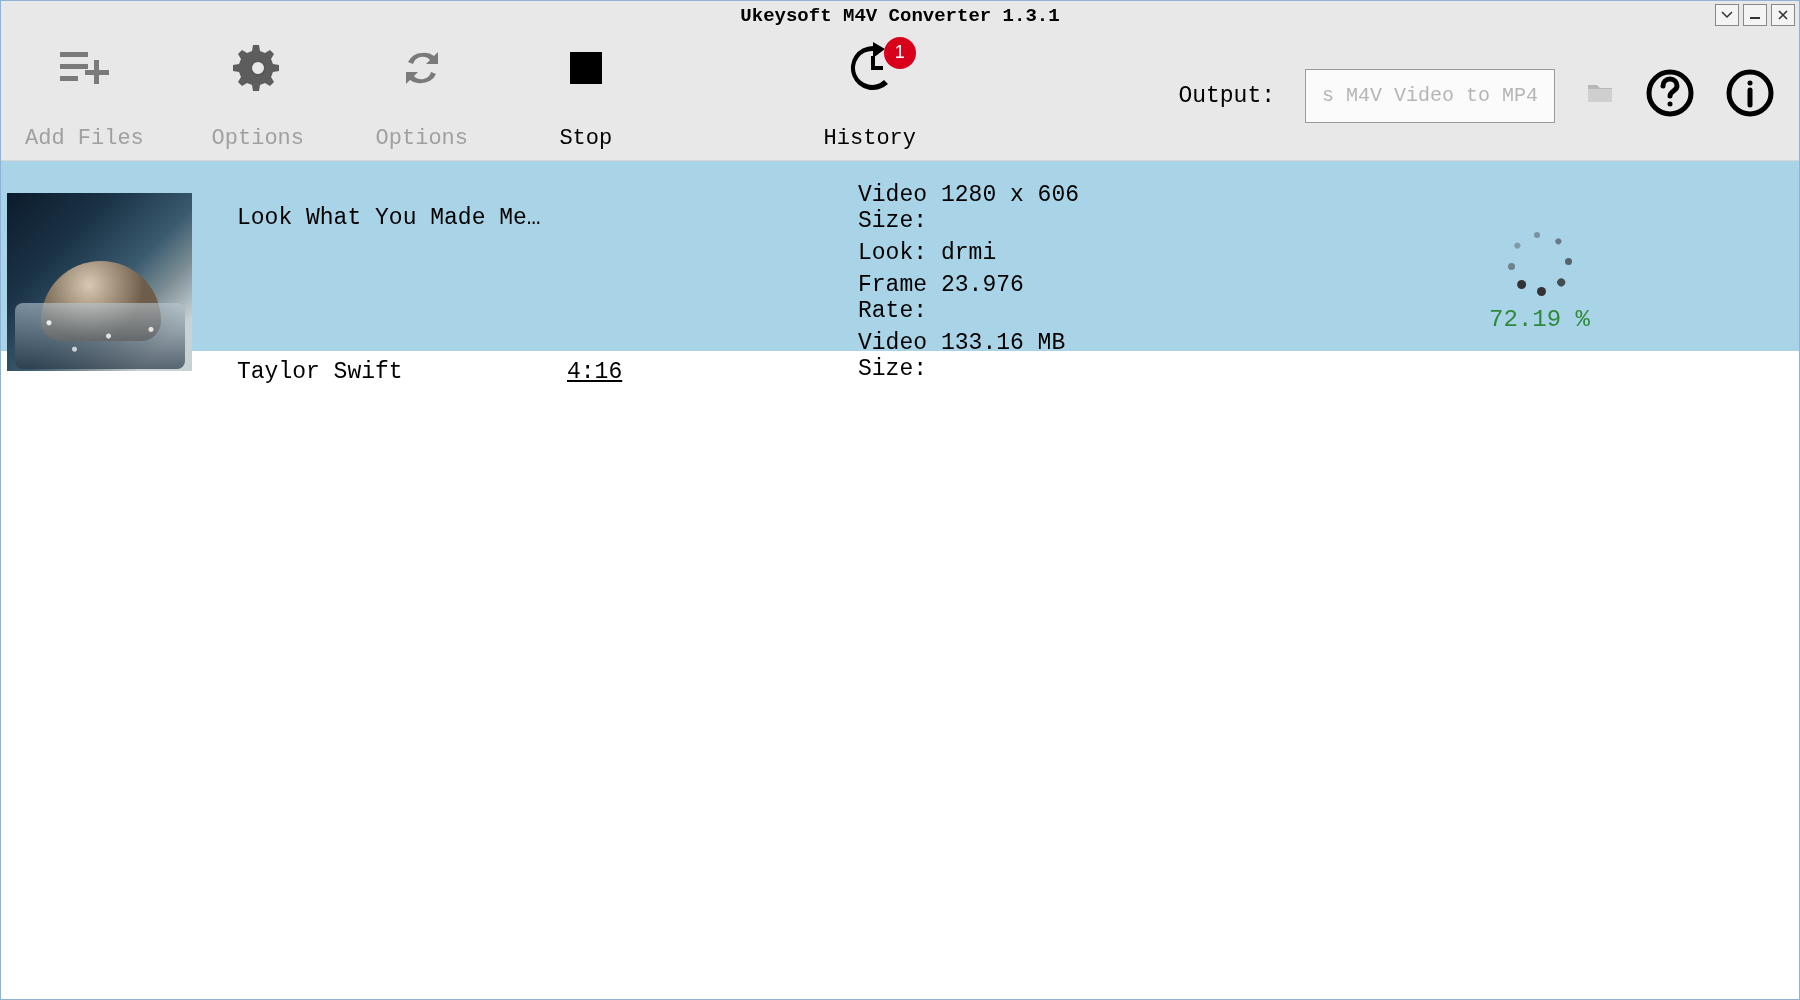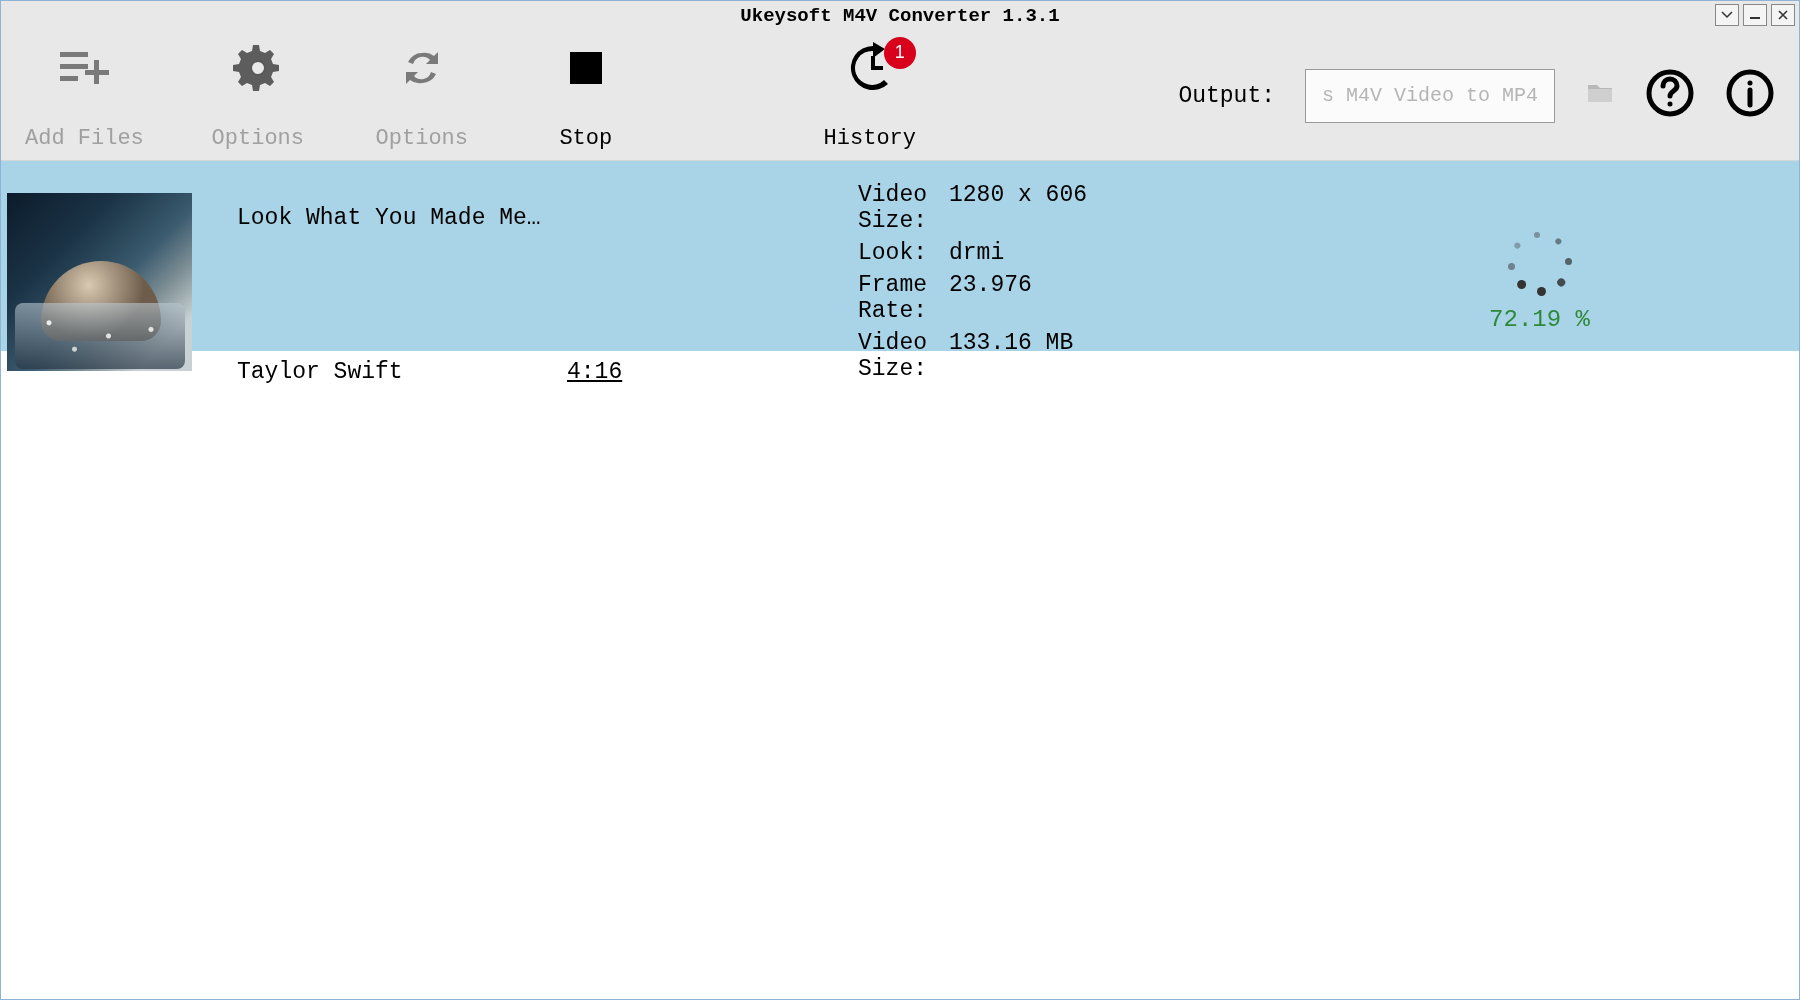--- a/index.html
+++ b/index.html
@@ -165,21 +165,21 @@
     display:flex; flex-direction:column; justify-content:flex-end;
     padding-bottom: 12px;
     font-size: 23px;
     text-decoration: underline;
   }
   .meta-cell {
     display:flex; flex-direction:column; justify-content:center;
     padding: 12px 0;
     font-size: 23px;
   }
-  .meta-line { display:flex; gap:22px; margin: 3px 0; }
+  .meta-line { display:flex; gap:14px; margin: 3px 0; }
   .meta-key { width: 150px; text-align:right; }
   .status-cell {
     display:flex; flex-direction:column; align-items:center; justify-content:center;
     gap: 10px;
   }
   .spinner {
     width: 64px; height: 64px;
     position: relative;
   }
   .spinner span{

